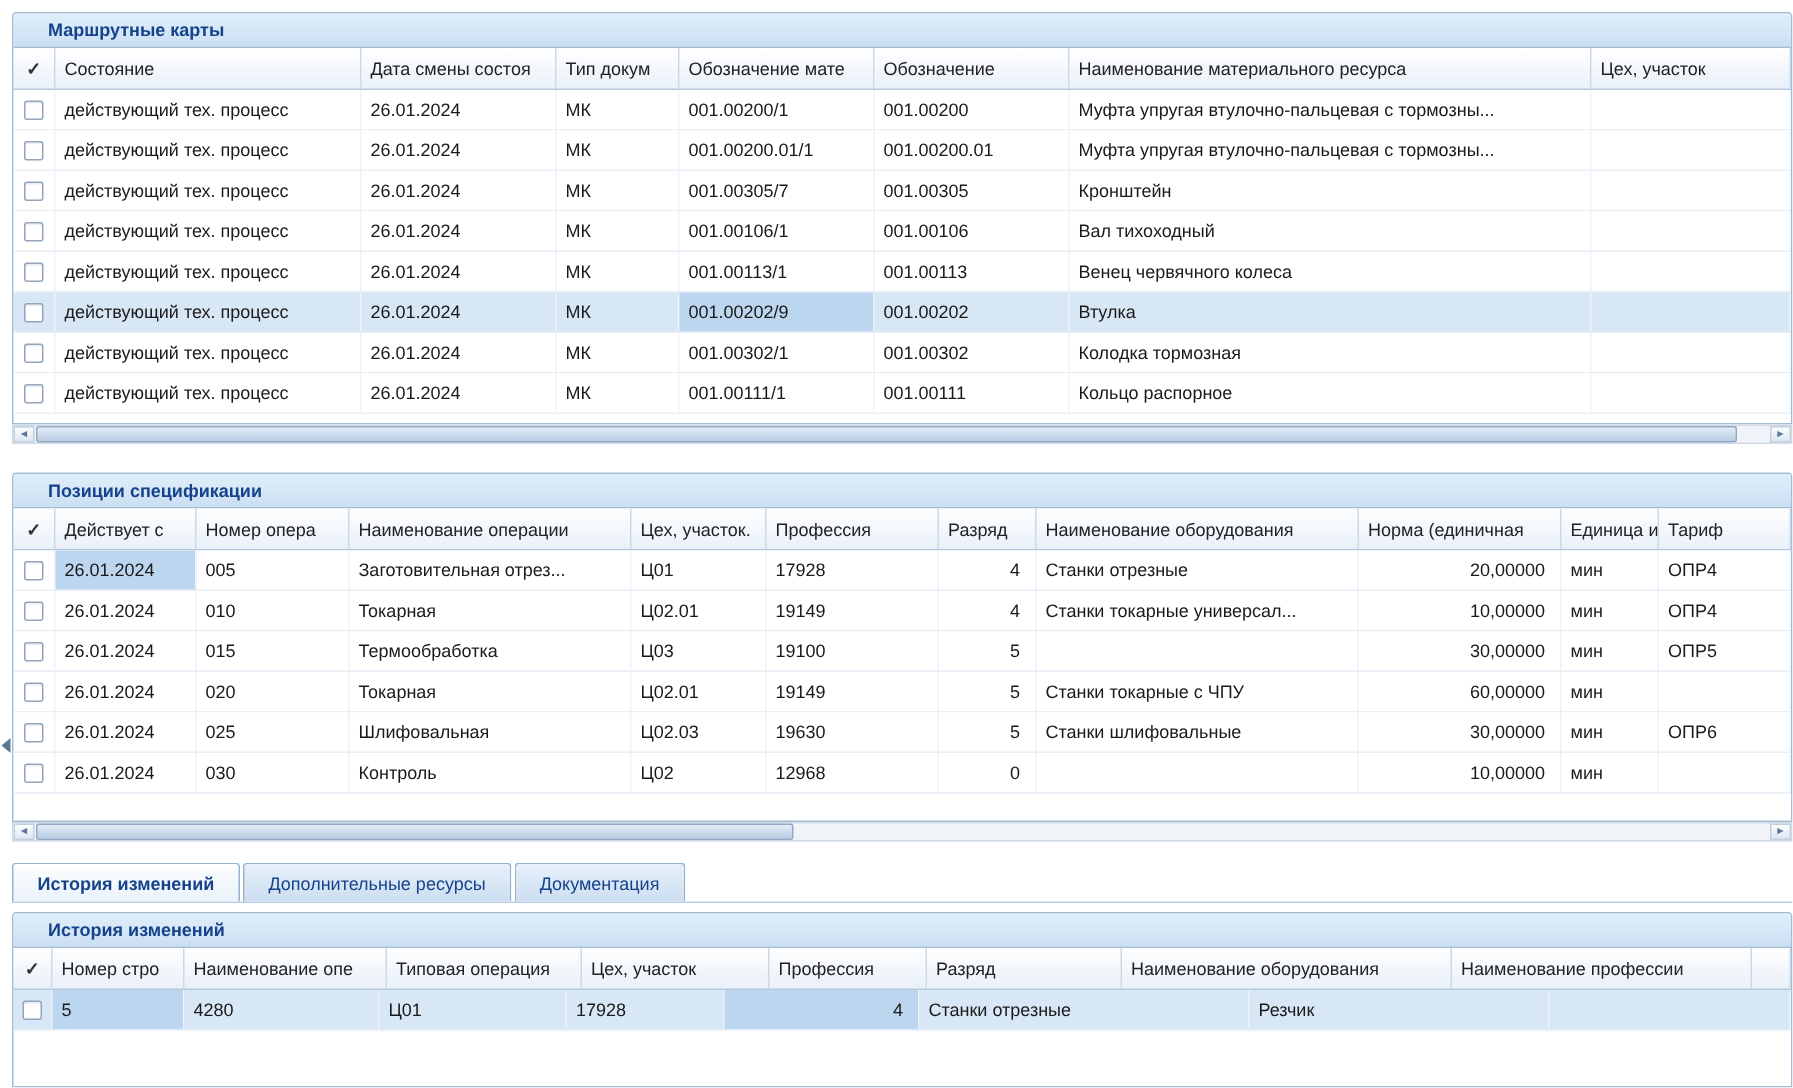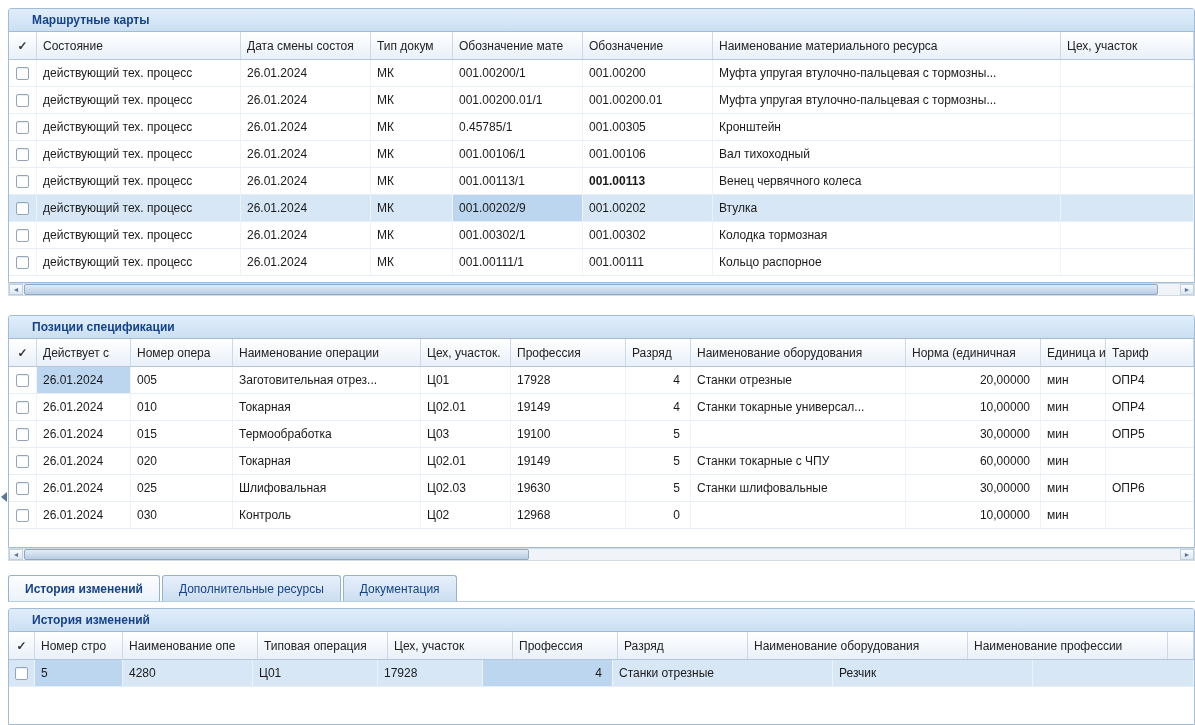--- a/index.html
+++ b/index.html
@@ -138,21 +138,21 @@
         <div class="g-cell" style="flex: 0 0 348px; width: 348px;">Муфта упругая втулочно-пальцевая с тормозны...</div>
         <div class="g-cell" style="flex: 1 1 auto;"></div>
       </div>
       <div class="g-row">
         <div class="g-cell cell-check" style="flex: 0 0 28px; width: 28px;">
           <div class="chk"></div>
         </div>
         <div class="g-cell" style="flex: 0 0 204px; width: 204px;">действующий тех. процесс</div>
         <div class="g-cell" style="flex: 0 0 130px; width: 130px;">26.01.2024</div>
         <div class="g-cell" style="flex: 0 0 82px; width: 82px;">МК</div>
-        <div class="g-cell" style="flex: 0 0 130px; width: 130px;">0.45785/1</div>
+        <div class="g-cell" style="flex: 0 0 130px; width: 130px;">001.00305/7</div>
         <div class="g-cell" style="flex: 0 0 130px; width: 130px;">001.00305</div>
         <div class="g-cell" style="flex: 0 0 348px; width: 348px;">Кронштейн</div>
         <div class="g-cell" style="flex: 1 1 auto;"></div>
       </div>
       <div class="g-row">
         <div class="g-cell cell-check" style="flex: 0 0 28px; width: 28px;">
           <div class="chk"></div>
         </div>
         <div class="g-cell" style="flex: 0 0 204px; width: 204px;">действующий тех. процесс</div>
         <div class="g-cell" style="flex: 0 0 130px; width: 130px;">26.01.2024</div>
@@ -163,21 +163,21 @@
         <div class="g-cell" style="flex: 1 1 auto;"></div>
       </div>
       <div class="g-row">
         <div class="g-cell cell-check" style="flex: 0 0 28px; width: 28px;">
           <div class="chk"></div>
         </div>
         <div class="g-cell" style="flex: 0 0 204px; width: 204px;">действующий тех. процесс</div>
         <div class="g-cell" style="flex: 0 0 130px; width: 130px;">26.01.2024</div>
         <div class="g-cell" style="flex: 0 0 82px; width: 82px;">МК</div>
         <div class="g-cell" style="flex: 0 0 130px; width: 130px;">001.00113/1</div>
-        <div class="g-cell" style="flex: 0 0 130px; width: 130px; font-weight: bold;">001.00113</div>
+        <div class="g-cell" style="flex: 0 0 130px; width: 130px;">001.00113</div>
         <div class="g-cell" style="flex: 0 0 348px; width: 348px;">Венец червячного колеса</div>
         <div class="g-cell" style="flex: 1 1 auto;"></div>
       </div>
       <div class="g-row sel-row">
         <div class="g-cell cell-check" style="flex: 0 0 28px; width: 28px;">
           <div class="chk"></div>
         </div>
         <div class="g-cell" style="flex: 0 0 204px; width: 204px;">действующий тех. процесс</div>
         <div class="g-cell" style="flex: 0 0 130px; width: 130px;">26.01.2024</div>
         <div class="g-cell" style="flex: 0 0 82px; width: 82px;">МК</div>

